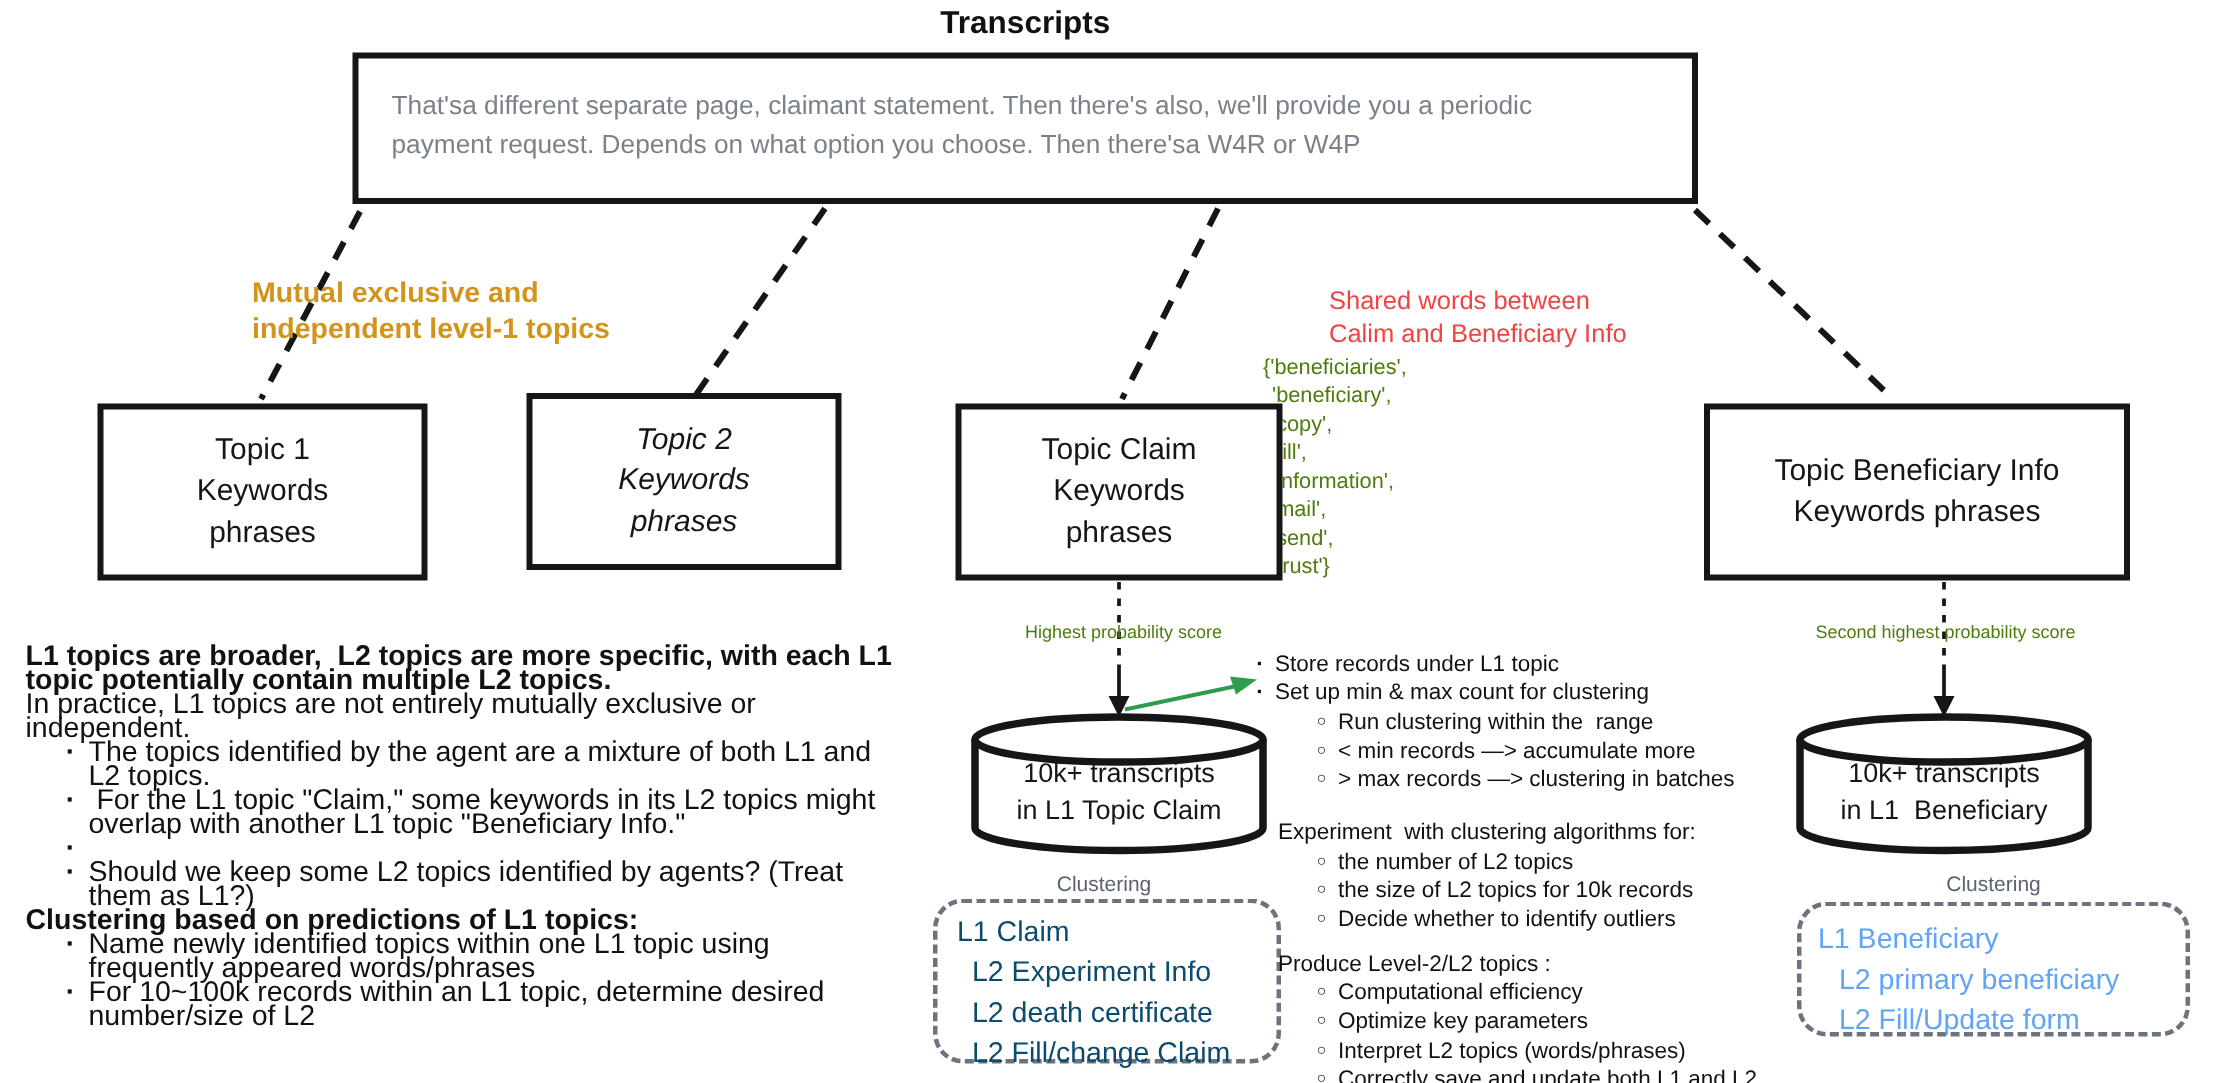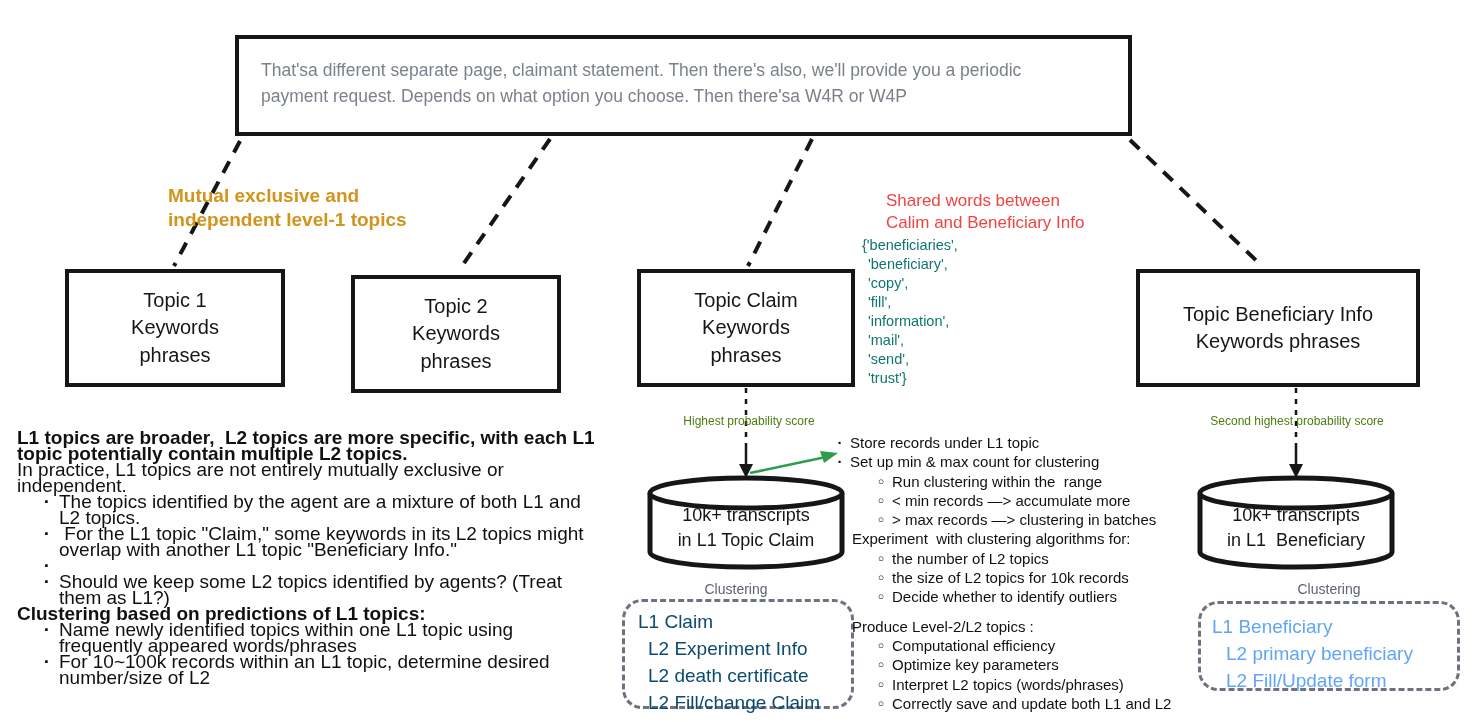--- a/index.html
+++ b/index.html
@@ -10,27 +10,27 @@
   .abs{position:absolute;}
   .t{white-space:pre-wrap;}
   
   .page-title{left:235px;top:4px;width:897px;text-align:center;font-size:21px;font-weight:bold;color:#111;}
   .transcript-box{left:235px;top:35px;width:889px;height:93px;border:4px solid #161616;background:#fff;}
   .transcript-quote{left:261px;top:57px;width:800px;font-size:17.5px;line-height:26px;color:#7b818b;}
   
   .orange-note{left:168px;top:184px;width:320px;font-size:19px;font-weight:bold;color:#d2941a;line-height:24px;}
   
   .shared-head{left:886px;top:190px;width:300px;font-size:17px;line-height:21.5px;color:#ef4444;}
-  .shared-list{left:862px;top:236px;width:200px;font-size:14.5px;line-height:19px;color:#0f766e;}
+  .shared-list{left:842px;top:236px;width:200px;font-size:14.5px;line-height:19px;color:#4d7c0f;}
   .shared-list .w{padding-left:6px;}
   .shared-list .w.first{padding-left:0;}
   
   .topic-box{border:4px solid #161616;background:#fff;display:flex;flex-direction:column;justify-content:center;align-items:center;font-size:20px;line-height:27.5px;text-align:center;}
   .box1{left:65px;top:269px;width:212px;height:110px;}
-  .box2{left:351px;top:275px;width:202px;height:110px;}
+  .box2{left:351px;top:262px;width:202px;height:110px;font-style:italic;}
   .box3{left:637px;top:269px;width:210px;height:110px;}
   .box4{left:1136px;top:269px;width:276px;height:110px;}
   
   .left-notes{left:17px;top:430px;width:588px;font-size:19px;line-height:16px;color:#111;}
   .left-notes .bold{font-weight:bold;}
   .row{display:flex;}
   .row .mk{width:24px;flex:0 0 24px;text-align:center;font-weight:bold;}
   .left-notes .row{padding-left:18px;}
   .left-notes .row .tx{width:528px;}
   
@@ -51,21 +51,21 @@
   .cluster-lines{font-size:19px;line-height:27px;}
   .cluster-claim-lines{left:638px;top:608px;width:210px;color:#0c4a6e;}
   .cluster-benef-lines{left:1212px;top:613px;width:240px;color:#60a5f6;}
   .cluster-lines .indent{padding-left:10px;}
   .cluster-benef-lines .indent{padding-left:14px;}
   
   .proc-notes{left:830px;top:433px;width:380px;font-size:15px;line-height:19.3px;color:#111;}
   .proc-notes .row .mk{width:20px;flex:0 0 20px;text-align:center;font-weight:bold;}
   .proc-notes .sub{padding-left:40px;}
   .proc-notes .sub .mk{font-weight:normal;font-size:10.5px;line-height:19.3px;flex:0 0 22px;width:22px;}
-  .proc-notes .plain{padding-left:22px;}
+  .proc-notes .plain{padding-left:22px;margin-top:16px;}
   .proc-notes .gap{margin-top:10px;}
   svg{position:absolute;left:0;top:0;}
 </style>
 </head>
 <body>
 
 <div id="stage">
 
   <svg width="1480" height="722" viewBox="0 0 1480 722">
 
@@ -91,20 +91,21 @@
       <path d="M1200,493 L1200,552 A96,15 0 0 0 1392,552 L1392,493" fill="#ffffff" stroke="#161616" stroke-width="5"></path>
       <ellipse cx="1296" cy="493" rx="96" ry="15" fill="#ffffff" stroke="#161616" stroke-width="5"></ellipse>
     </g>
 
     <g>
       <line x1="750" y1="473" x2="826" y2="457" stroke="#2d9c4b" stroke-width="2.6"></line>
       <polygon points="838,453 820,451 824,463" fill="#2d9c4b"></polygon>
     </g>
   </svg>
 
+  <div class="abs page-title t">Transcripts</div>
 
   <div class="abs transcript-box"></div>
   <div class="abs transcript-quote t">That'sa different separate page, claimant statement. Then there's also, we'll provide you a periodic payment request. Depends on what option you choose. Then there'sa W4R or W4P</div>
 
   <div class="abs orange-note">
     <div class="t">Mutual exclusive and</div>
     <div class="t">independent level-1 topics</div>
   </div>
 
   <div class="abs shared-head">

